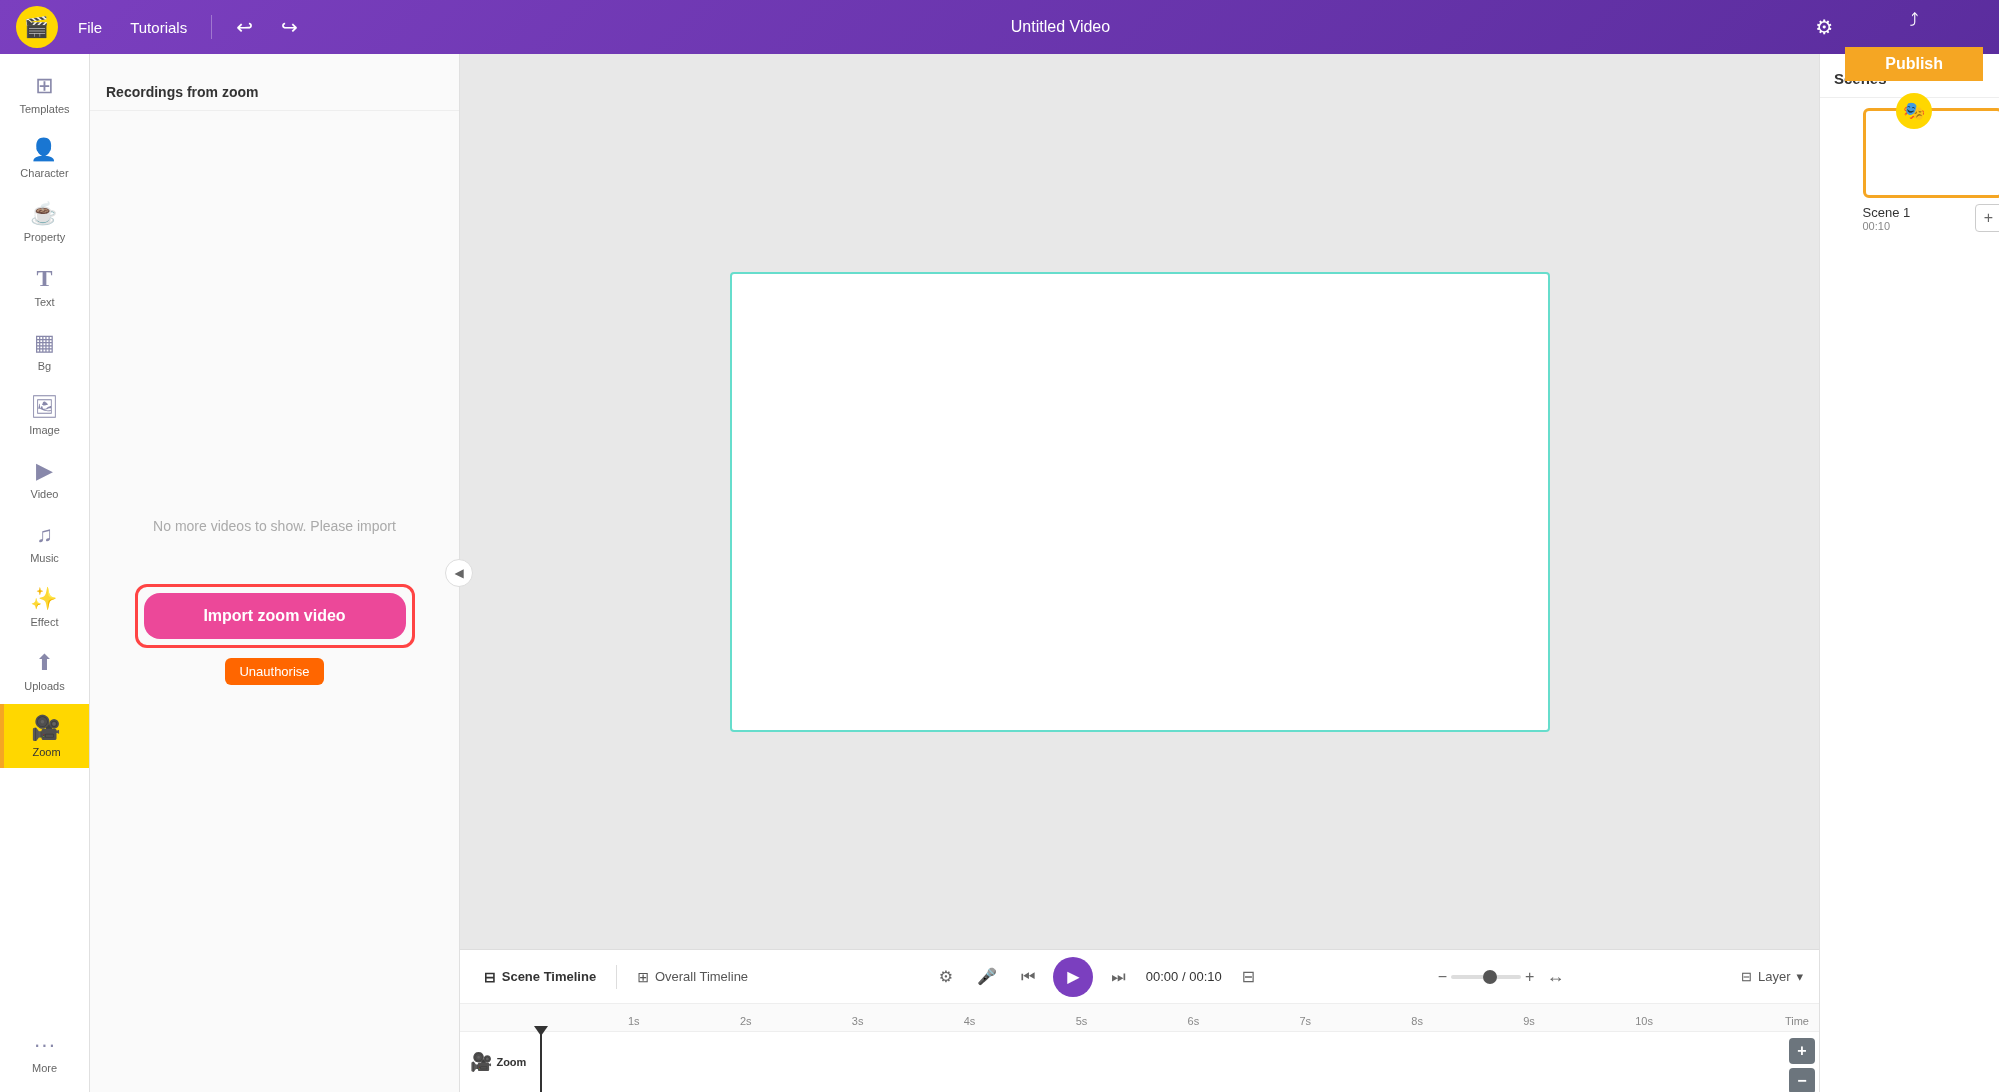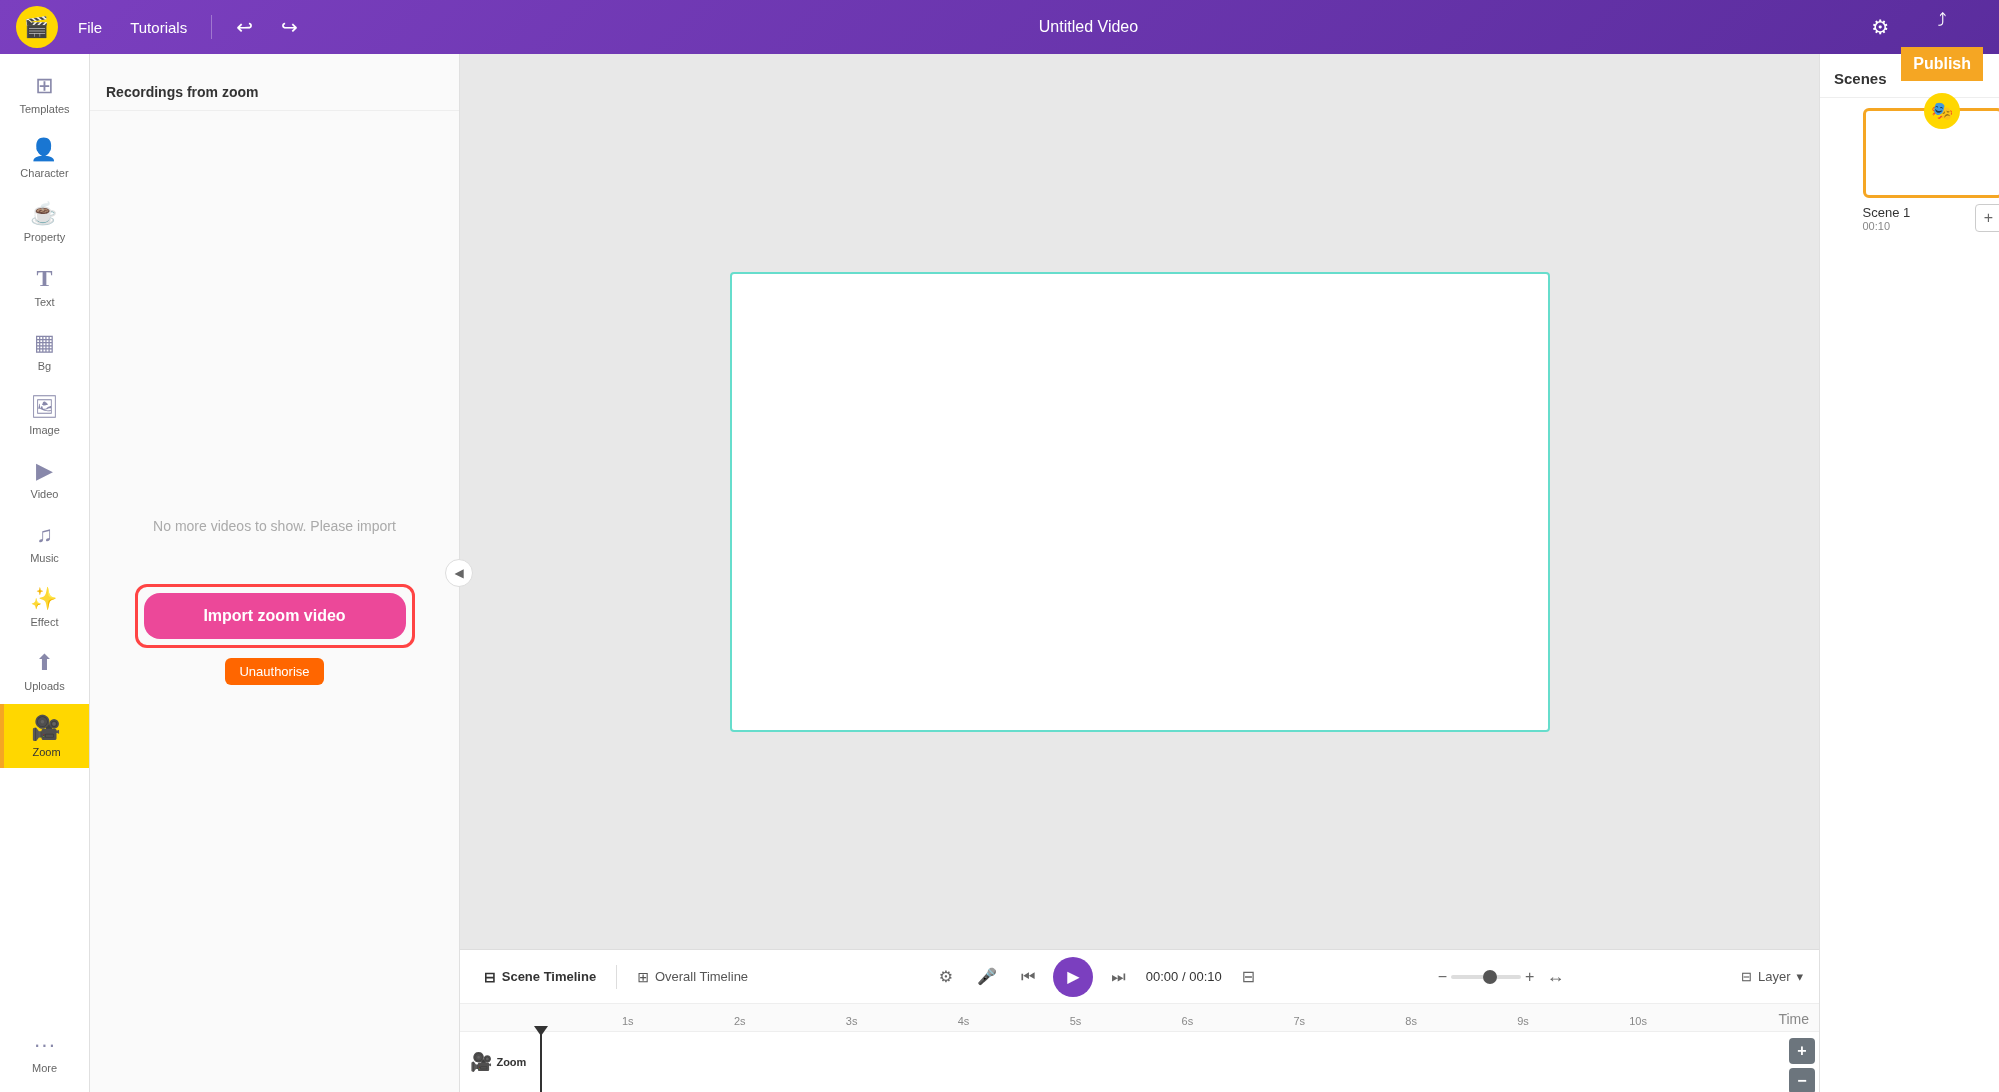--- a/index.html
+++ b/index.html
@@ -70,21 +70,21 @@
       padding: 4px 8px;
       border-radius: 4px;
     }
     #publish-btn {
       background: #F5A623;
       color: white;
       border: none;
       border-radius: 0;
       font-size: 16px;
       font-weight: 600;
-      padding: 8px 12px;
+      padding: 8px 40px;
       cursor: pointer;
     }
     .avatar-circle {
       width: 36px; height: 36px;
       border-radius: 50%;
       background: #FFD700;
       display: flex; align-items: center; justify-content: center;
       font-size: 18px;
       cursor: pointer;
     }
@@ -418,31 +418,31 @@
       display: flex;
       align-items: flex-end;
       padding-bottom: 4px;
     }
     .ruler-labels {
       display: flex;
       width: 100%;
       padding: 0 80px 0 80px;
       font-size: 11px;
       color: #888;
-      gap: 0;
+      gap: 6px;
     }
     .ruler-mark {
       flex: 1;
       text-align: left;
       padding-left: 2px;
     }
     .ruler-time-label {
       position: absolute;
       right: 10px;
-      font-size: 14px;
+      font-size: 11px;
       color: #888;
       bottom: 4px;
       margin-left: 18px;
     }
     #timeline-track-area {
       height: 60px;
       background: white;
       position: relative;
       display: flex;
       align-items: flex-start;

